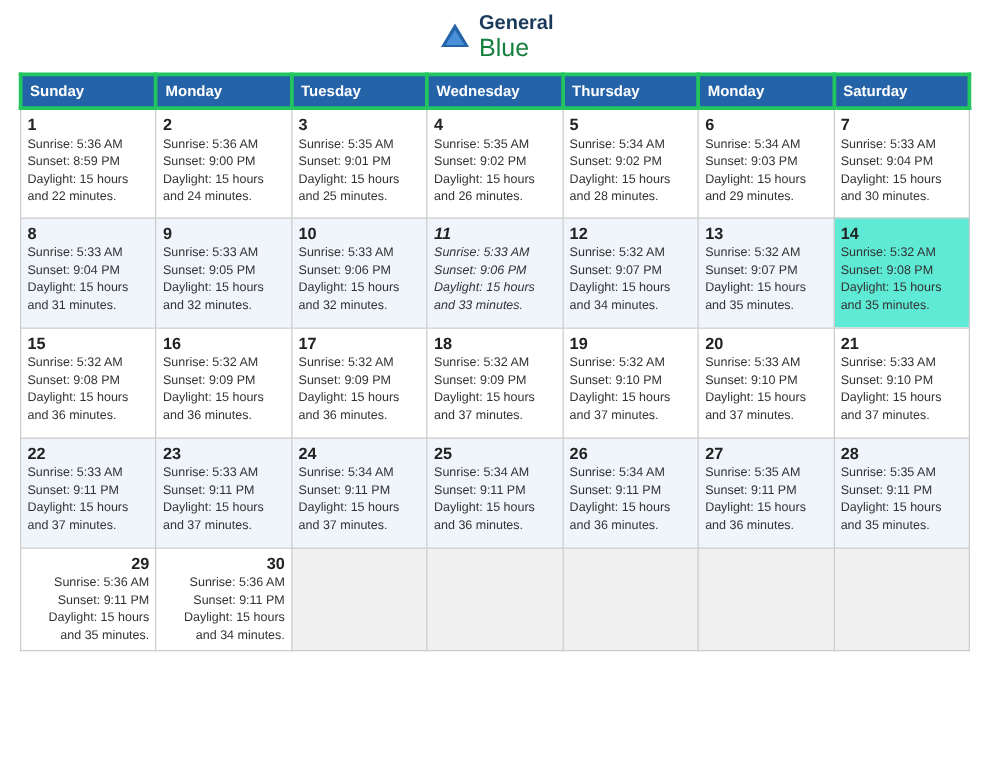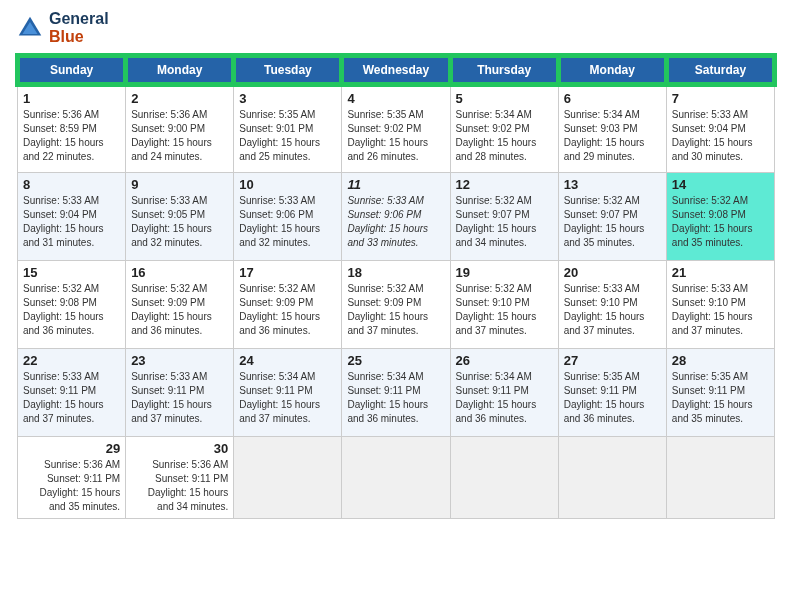--- a/index.html
+++ b/index.html
@@ -11,21 +11,21 @@
       font-size: 11px;
       overflow: hidden;
     }
     .page {
       width: 792px;
       height: 612px;
       padding: 10px 15px;
     }
     .header {
       display: flex;
-      justify-content: flex-start;
+      justify-content: center;
       align-items: flex-start;
       margin-bottom: 8px;
     }
     .logo {
       display: flex;
       align-items: center;
       gap: 4px;
     }
     .logo-icon {
       width: 30px;
@@ -44,25 +44,25 @@
       color: #333;
     }
     .calendar {
       width: 100%;
       border-collapse: collapse;
       table-layout: fixed;
     }
     .calendar th {
       background-color: #2563a8;
       color: #fff;
-      text-align: center;
+      text-align: left;
       padding: 5px 6px;
       font-size: 12px;
       font-weight: bold;
-      border: 5px solid #22c55e;
+      border: 3px solid #22c55e;
     }
     .calendar td {
       border: 1px solid #ccc;
       vertical-align: top;
       padding: 4px 5px;
       height: 88px;
       background: #fff;
     }
     .calendar tr:nth-child(even) td {
       background: #f5f8fc;
@@ -92,21 +92,21 @@
 
 <div class="page">
   <div class="header">
     <div class="logo">
       <svg class="logo-icon" viewBox="0 0 40 40">
         <polygon points="20,5 35,30 5,30" fill="#2563a8"></polygon>
         <polygon points="20,12 30,28 10,28" fill="#4a90d9"></polygon>
       </svg>
       <div>
         <div style="font-size:16px;font-weight:bold;color:#1a3a5c;line-height:1.1">General</div>
-        <div style="font-size:16px;font-weight:bold;color:#c2410c;line-height:1.1">Blue</div>
+        <div style="font-size:20px;font-weight:normal;color:#15803d;line-height:1.1">Blue</div>
       </div>
     </div>
     <div class="title-block">
       <div class="month-title"></div>
       <div class="subtitle"></div>
     </div>
   </div>
 
   <table class="calendar">
     <thead>

